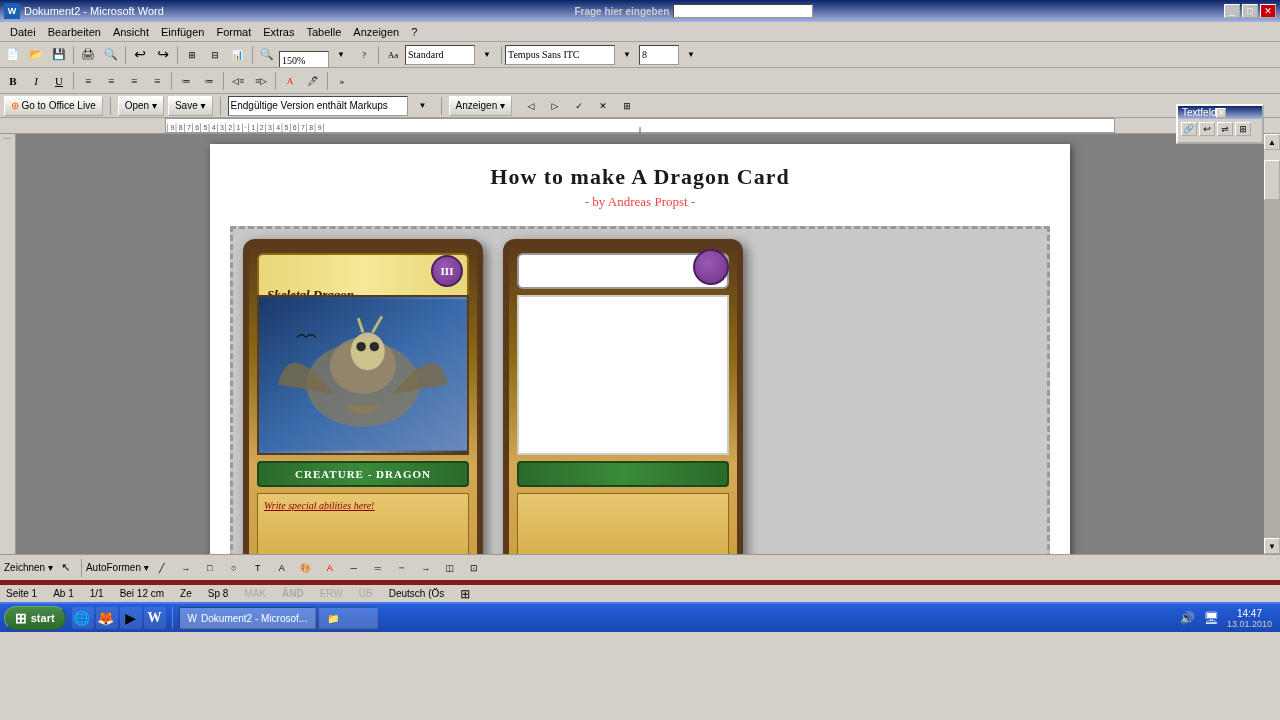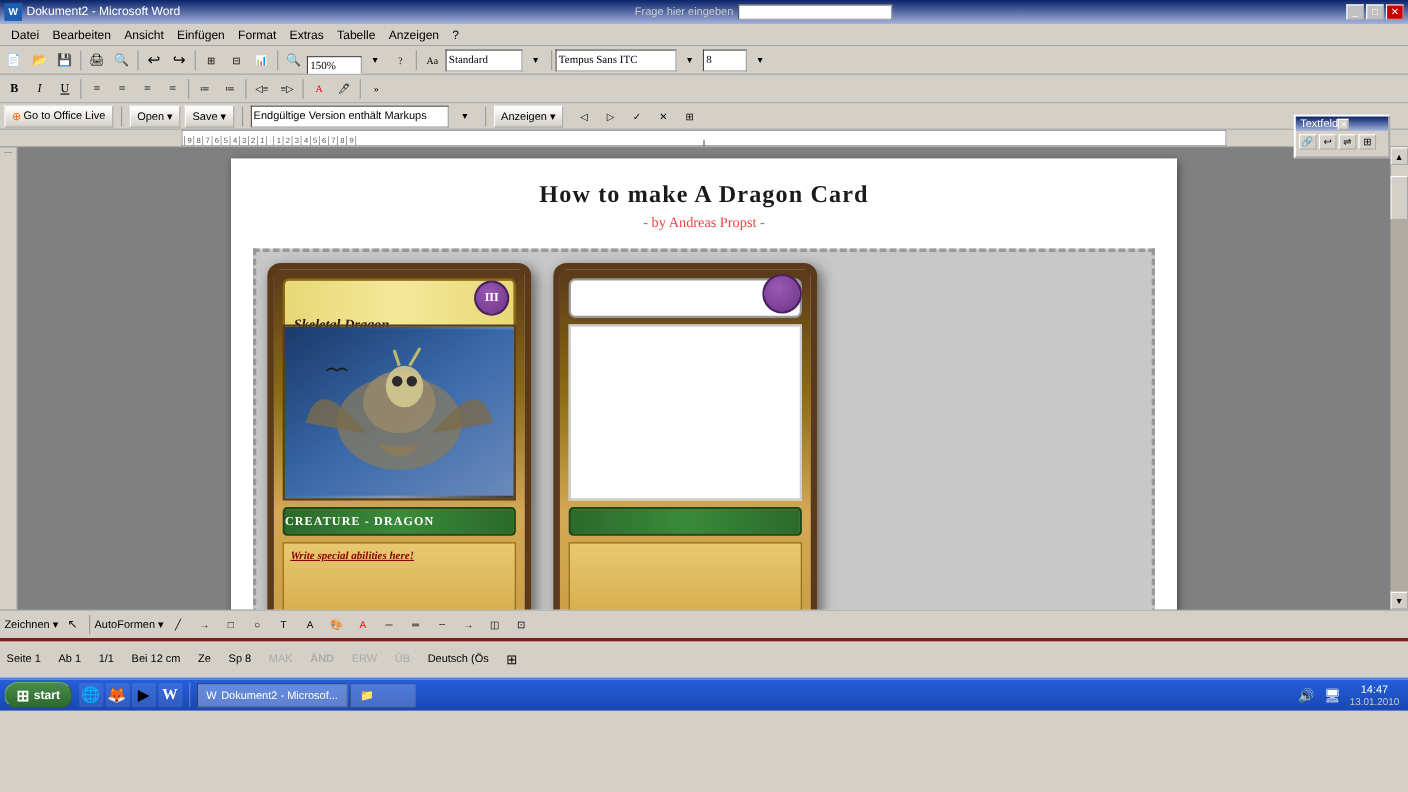--- a/index.html
+++ b/index.html
@@ -305,20 +305,21 @@
       position: absolute;
       top: 216px;
       left: 8px;
       right: 8px;
       height: 26px;
       background: linear-gradient(to right, #2a6a2a, #3a8a3a, #2a6a2a);
       border: 2px solid #1a4a1a;
       border-radius: 4px;
       display: flex;
       align-items: center;
+      justify-content: center;
     }
     .card-type {
       font-family: 'Georgia', serif;
       font-size: 11px;
       font-weight: bold;
       color: white;
       letter-spacing: 1px;
       text-transform: uppercase;
     }
 
@@ -331,21 +332,20 @@
       background: linear-gradient(to bottom, #e8c870, #d4a845);
       border: 1px solid #8B6914;
       padding: 6px;
     }
     .card-text {
       font-family: 'Georgia', serif;
       font-size: 10px;
       color: #8B0000;
       text-decoration: underline;
       font-style: italic;
-      font-weight: bold;
     }
 
     
     .card2 {
       background: linear-gradient(to bottom, #5a3a1a 0%, #8B6914 30%, #d4a855 60%, #c8993d 100%);
     }
 
     .card2-name-bar {
       position: absolute;
       top: 8px;
@@ -443,23 +443,23 @@
       border-top: 1px solid #999;
       display: flex;
       align-items: center;
       padding: 0 4px;
       gap: 2px;
       font-size: 10px;
       font-family: Arial, sans-serif;
     }
 
     .status-bar {
-      height: 36px;
-      background: #d4d0c8;
-      border-top: 3px solid #7f1d1d;
+      height: 22px;
+      background: #d4d0c8;
+      border-top: 5px solid #7f1d1d;
       display: flex;
       align-items: center;
       padding: 0 6px;
       gap: 16px;
       font-size: 10px;
       font-family: Arial, sans-serif;
     }
     .status-item {
       display: flex;
       align-items: center;
@@ -551,21 +551,21 @@
   </style>
 </head>
 <body>
 
 <div class="title-bar">
   <div class="title-bar-left">
     <div class="title-icon">W</div>
     <span>Dokument2 - Microsoft Word</span>
   </div>
   <div style="display:flex;align-items:center;gap:4px;">
-    <span style="font-size:10px;color:#ccc;">Frage hier eingeben</span>
+    <span style="font-size:10px;color:#ccc;font-weight:bold;">Frage hier eingeben</span>
     <div style="background:white;width:140px;height:14px;border:1px inset #999;"></div>
   </div>
   <div class="title-bar-right">
     <div class="title-btn">_</div>
     <div class="title-btn">□</div>
     <div class="title-btn" style="background:#c00;color:white;">✕</div>
   </div>
 </div>
 
 <div class="menu-bar">

